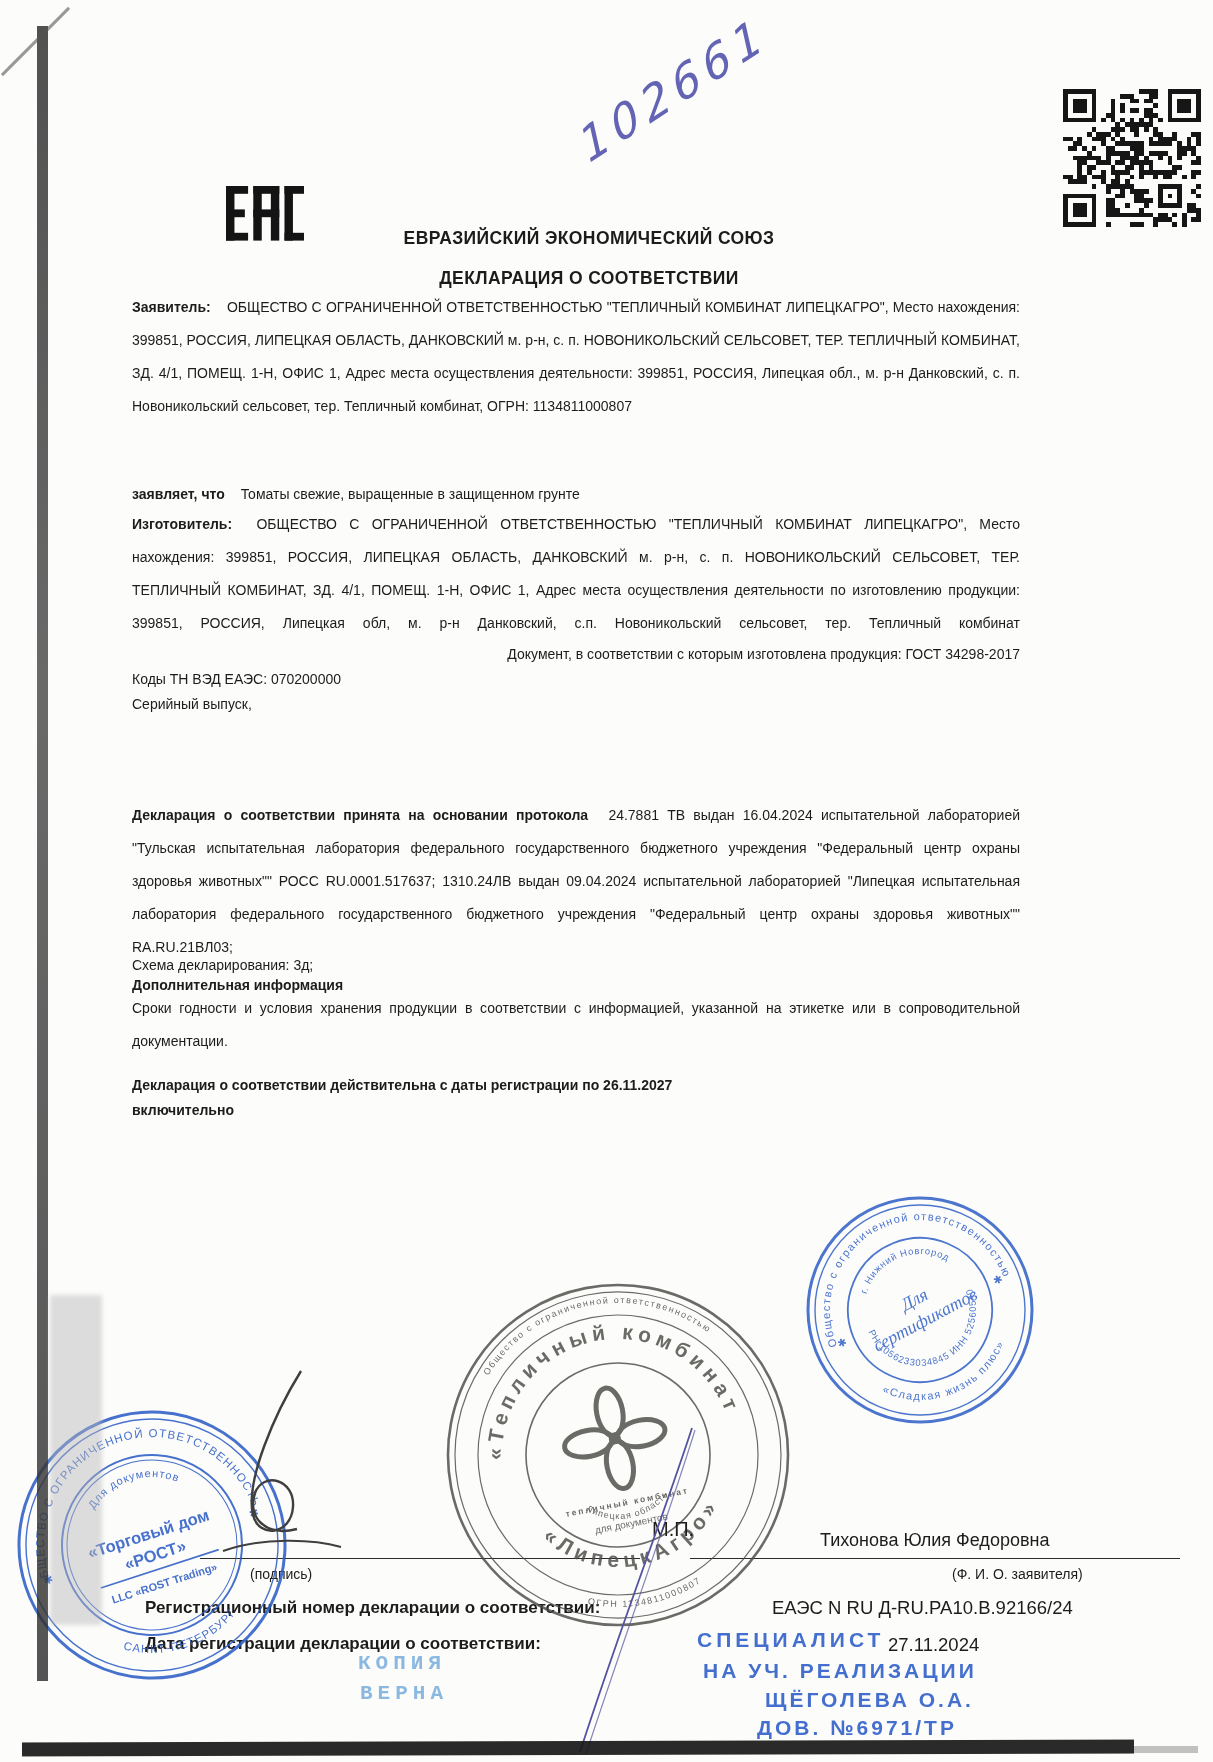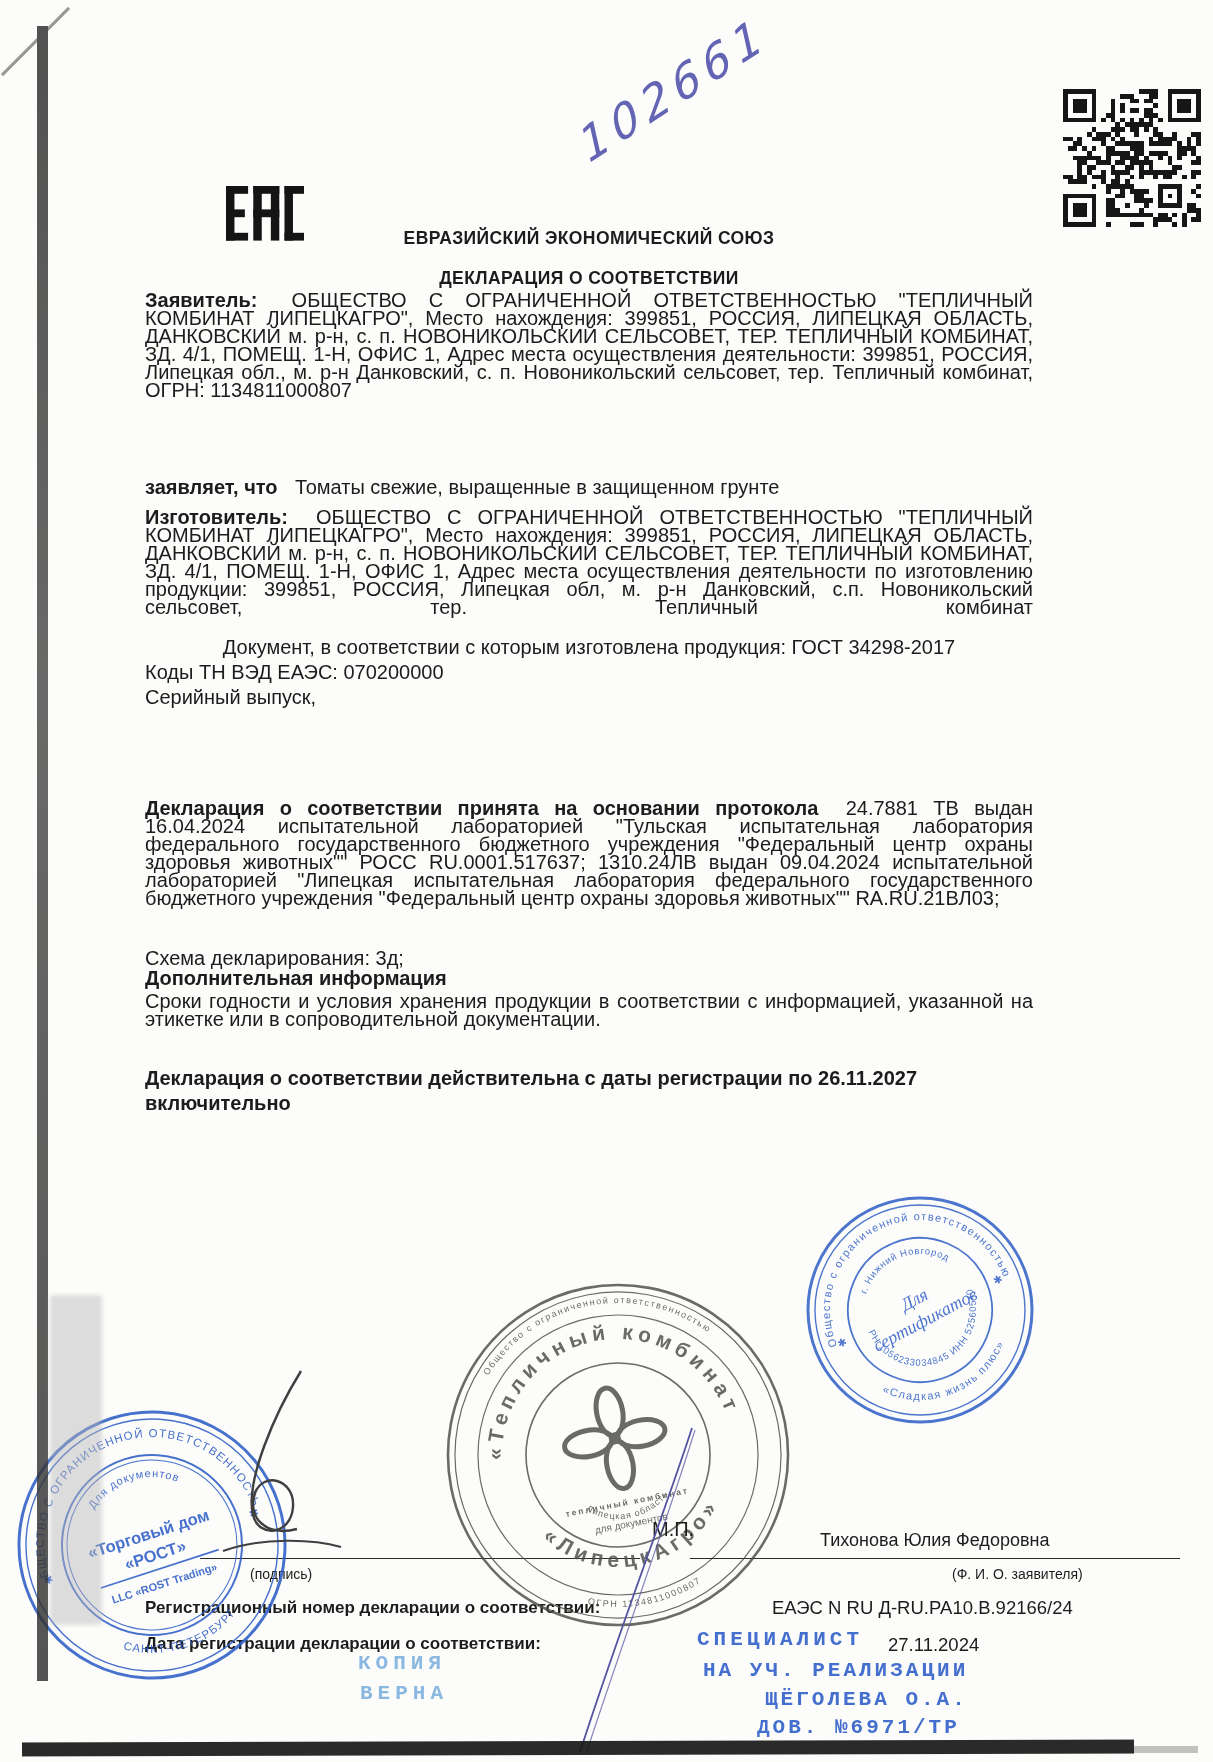--- a/index.html
+++ b/index.html
@@ -1,19 +1,19 @@
 <!DOCTYPE html>
 <html style="--stamp-blue: #2e5ec7; --stamp-light-blue: #6fa8dc; --stamp-gray: #4b4b48; --ink-blue: #4a4aa8; --text: #1c1c1c;"><head>
 <meta charset="utf-8">
 <style>
   html,body{margin:0;padding:0;background:#e8e8e8;}
   .page{position:relative;width:1213px;height:1762px;background:#fcfcfa;overflow:hidden;
         font-family:"Liberation Sans",sans-serif;color:var(--text,#1c1c1c);}
   .abs{position:absolute;}
-  .par{position:absolute;left:145px;width:888px;font-size:20px;line-height:18px;
+  .par{position:absolute;left:132px;width:888px;font-size:14px;line-height:33px;
        text-align:justify;z-index:4;}
   .par .lbl{font-weight:bold;}
   .par .gap{margin-left:12px;}
   .justify-last{text-align-last:justify;}
   .title{position:absolute;left:145px;width:888px;text-align:center;font-weight:bold;
          font-size:17.5px;letter-spacing:.4px;z-index:4;}
   .boldline{position:absolute;left:145px;font-weight:bold;font-size:17px;z-index:4;}
   .caption{position:absolute;font-size:14px;z-index:4;}
   .sigline{position:absolute;height:0;border-top:1.6px solid #2a2a2a;z-index:4;}
   .regvalue{position:absolute;font-size:18.5px;z-index:7;}
@@ -49,21 +49,21 @@
   .gs .pur{fill:var(--stamp-gray,#4b4b48);font-size:10px;}
   .rs{opacity:.88;transform:rotate(-18deg);z-index:5;}
   .rs .ring{fill:none;stroke:var(--stamp-blue,#2e5ec7);}
   .rs .rt{fill:var(--stamp-blue,#2e5ec7);font-size:11.5px;letter-spacing:1.2px;}
   .rs .in{fill:var(--stamp-blue,#2e5ec7);font-size:11px;letter-spacing:1px;}
   .rs .c1{fill:var(--stamp-blue,#2e5ec7);font-size:16.5px;font-weight:bold;}
   .rs .c2{fill:var(--stamp-blue,#2e5ec7);font-size:11px;font-weight:bold;}
 
   .mp{position:absolute;left:652px;top:1518px;font-weight:normal;font-size:20px;z-index:6;}
 
-  .spec{position:absolute;font-family:Liberation Mono, monospace;font-weight:bold;
+  .spec{position:absolute;font-family:Liberation Sans, sans-serif;font-weight:bold;
         color:#2b5cc8;font-size:21px;letter-spacing:4px;opacity:.88;z-index:6;white-space:nowrap;}
   .copy{position:absolute;font-family:"Liberation Mono",monospace;font-weight:bold;
         color:var(--stamp-light-blue,#6fa8dc);font-size:21px;letter-spacing:5px;
         opacity:.8;z-index:6;}
 
   .inkpath{position:absolute;z-index:6;}
 
   
   .art{position:absolute;pointer-events:none;z-index:50;}
   .left-bar{left:37px;top:26px;width:11px;height:1655px;
@@ -404,21 +404,21 @@
   <div class="par" style="top:478px">
     <b class="lbl">заявляет, что</b>
     <span class="gap" style="">Томаты свежие, выращенные в защищенном грунте</span>
   </div>
 
   <div class="par justify-last" style="top:508px">
     <b class="lbl">Изготовитель:</b>
     <span class="gap">ОБЩЕСТВО С ОГРАНИЧЕННОЙ ОТВЕТСТВЕННОСТЬЮ "ТЕПЛИЧНЫЙ КОМБИНАТ ЛИПЕЦКАГРО", Место нахождения: 399851, РОССИЯ, ЛИПЕЦКАЯ ОБЛАСТЬ, ДАНКОВСКИЙ м. р-н, с. п. НОВОНИКОЛЬСКИЙ СЕЛЬСОВЕТ, ТЕР. ТЕПЛИЧНЫЙ КОМБИНАТ, ЗД. 4/1, ПОМЕЩ. 1-Н, ОФИС 1, Адрес места осуществления деятельности по изготовлению продукции: 399851, РОССИЯ, Липецкая обл, м. р-н Данковский, с.п. Новоникольский сельсовет, тер. Тепличный комбинат</span>
   </div>
 
-  <div class="par" style="top:638px;text-align:center">Документ, в соответствии с которым изготовлена продукция: ГОСТ 34298-2017</div>
+  <div class="par" style="top:638px;text-align:right">Документ, в соответствии с которым изготовлена продукция: ГОСТ 34298-2017</div>
   <div class="par" style="top:663px;text-align:left">Коды ТН ВЭД ЕАЭС: 070200000</div>
   <div class="par" style="top:688px;text-align:left">Серийный выпуск,</div>
 
 
   <div class="par" style="top:799px">
     <b class="lbl">Декларация о соответствии принята на основании протокола</b>
     <span class="gap">24.7881 ТВ выдан 16.04.2024 испытательной лабораторией "Тульская испытательная лаборатория федерального государственного бюджетного учреждения "Федеральный центр охраны здоровья животных"" РОСС RU.0001.517637; 1310.24ЛВ выдан 09.04.2024 испытательной лабораторией "Липецкая испытательная лаборатория федерального государственного бюджетного учреждения "Федеральный центр охраны здоровья животных"" RA.RU.21ВЛ03;</span>
   </div>
   <div class="par" style="top:949px;text-align:left">Схема декларирования: 3д;</div>
 

